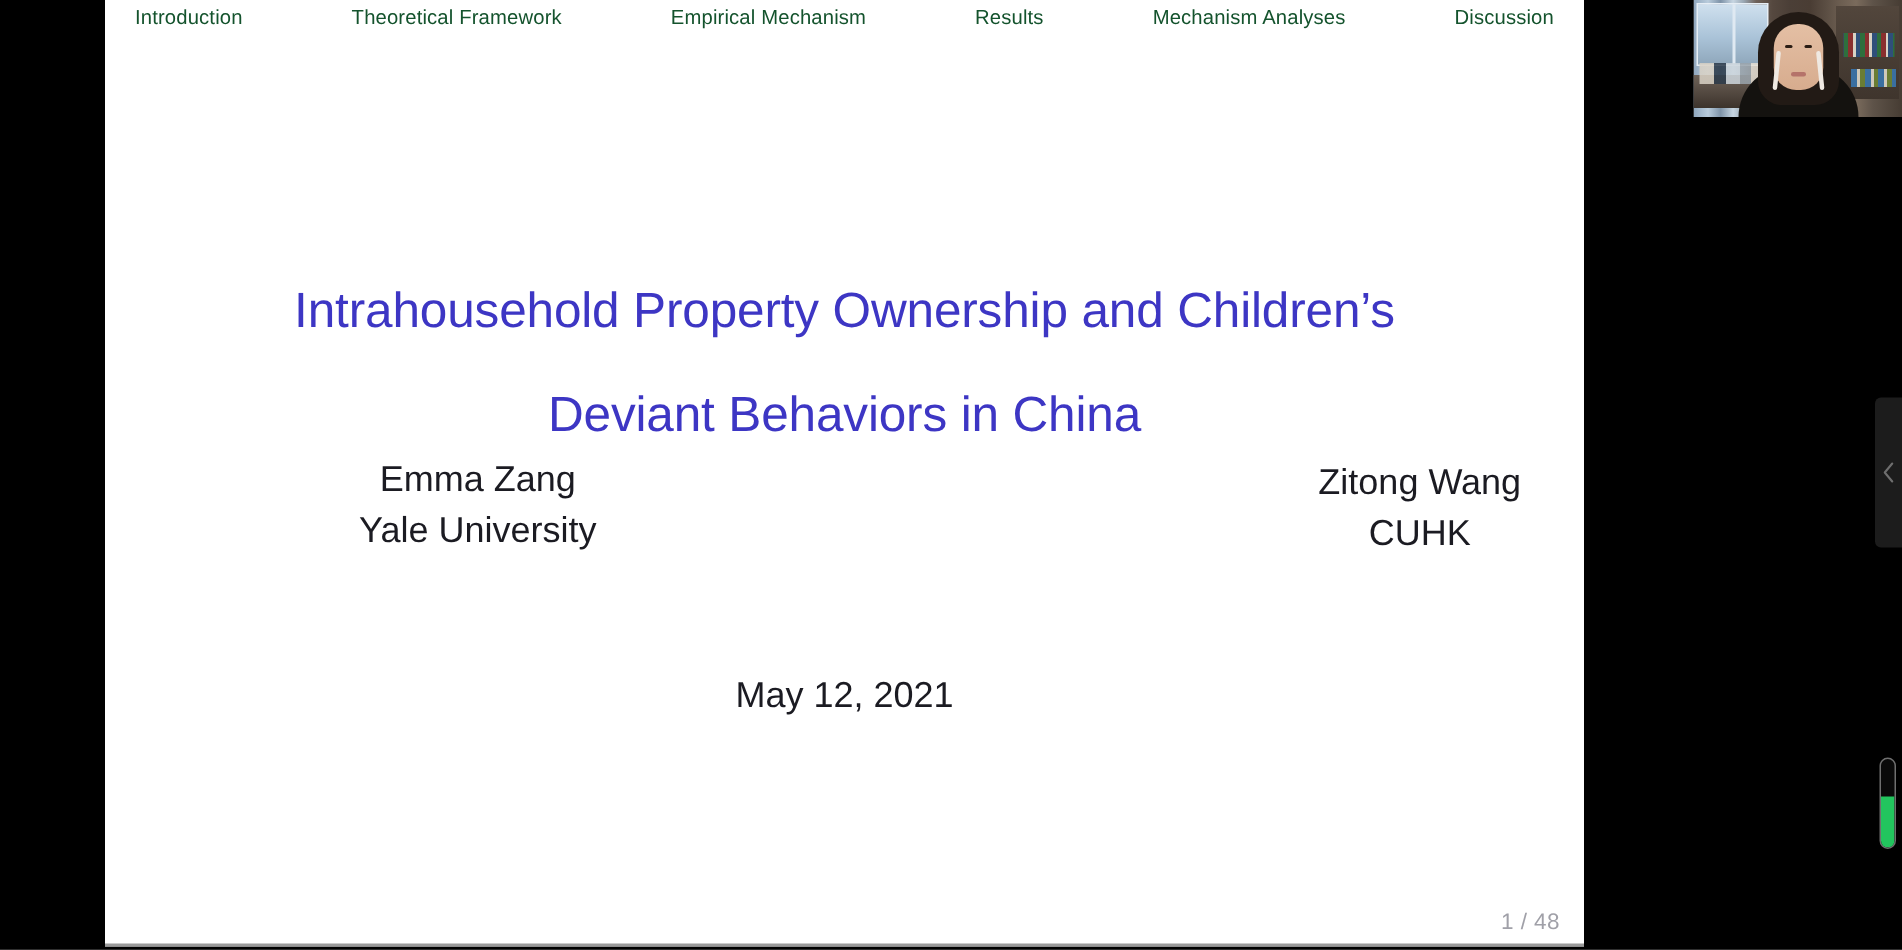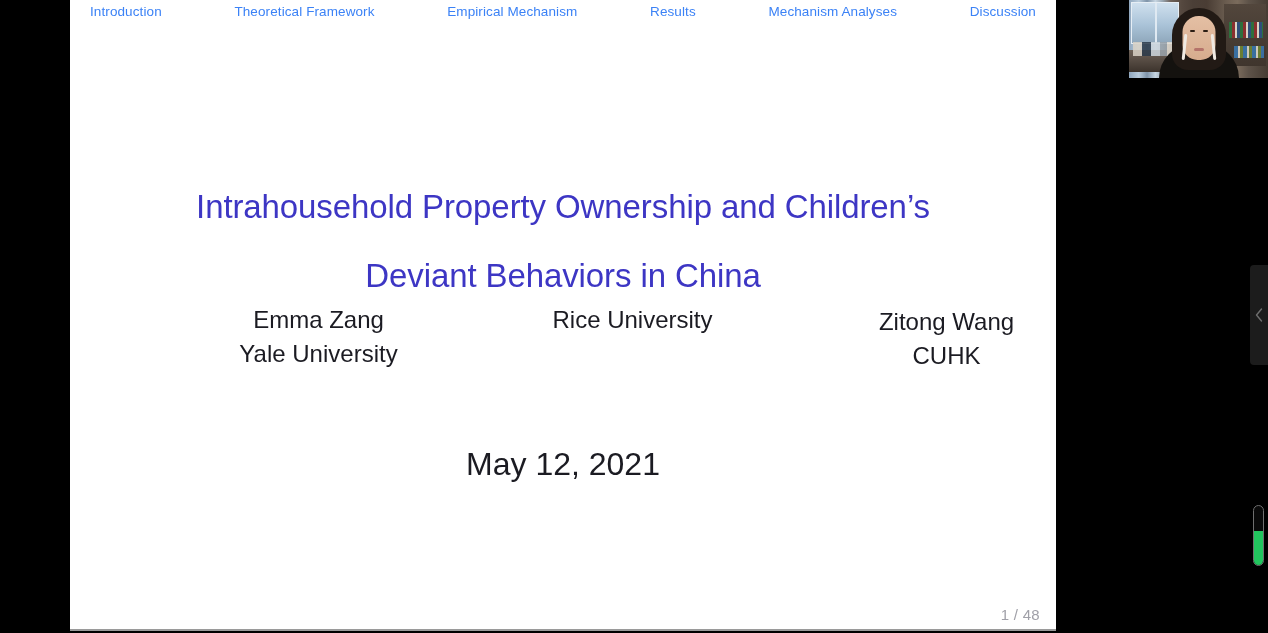--- a/index.html
+++ b/index.html
@@ -42,21 +42,21 @@
     width: 986px;
     height: 28px;
     display: flex;
     align-items: flex-start;
     justify-content: space-between;
     padding: 4px 20px 0 20px;
     box-sizing: border-box;
   }
   .nav-item {
     font-size: 13.5px;
-    color: #3b82f6;
+    color: #14532d;
     letter-spacing: 0.1px;
     white-space: nowrap;
     line-height: 16px;
     font-family: "Liberation Sans", sans-serif;
   }
 
   
   #title-block {
     position: absolute;
     left: 0;
@@ -99,21 +99,21 @@
   .author-affil { display: block; }
 
   
   #date-block {
     position: absolute;
     left: 0;
     top: 448px;
     width: 986px;
     text-align: center;
     color: #1b1b22;
-    font-size: 32px;
+    font-size: 24px;
     line-height: 32px;
     font-family: "Liberation Sans", sans-serif;
   }
 
   
   #page-number {
     position: absolute;
     right: 16px;
     bottom: 6px;
     color: #a0a0a8;
@@ -319,21 +319,20 @@
       <div class="title-line" style="color: rgb(61, 54, 196);">Intrahousehold Property Ownership and Children’s</div>
       <div class="title-line" style="color: rgb(61, 54, 196);">Deviant Behaviors in China</div>
     </div>
 
     <div id="authors">
       <div class="author-col col1">
         <span class="author-name">Emma Zang</span>
         <span class="author-affil">Yale University</span>
       </div>
       <div class="author-col col2">
-        <span class="author-affil">Rice University</span>
       </div>
       <div class="author-col col3">
         <span class="author-name">Zitong Wang</span>
         <span class="author-affil">CUHK</span>
       </div>
     </div>
 
     <div id="date-block">May 12, 2021</div>
 
     <div id="page-number">1 / 48</div>

